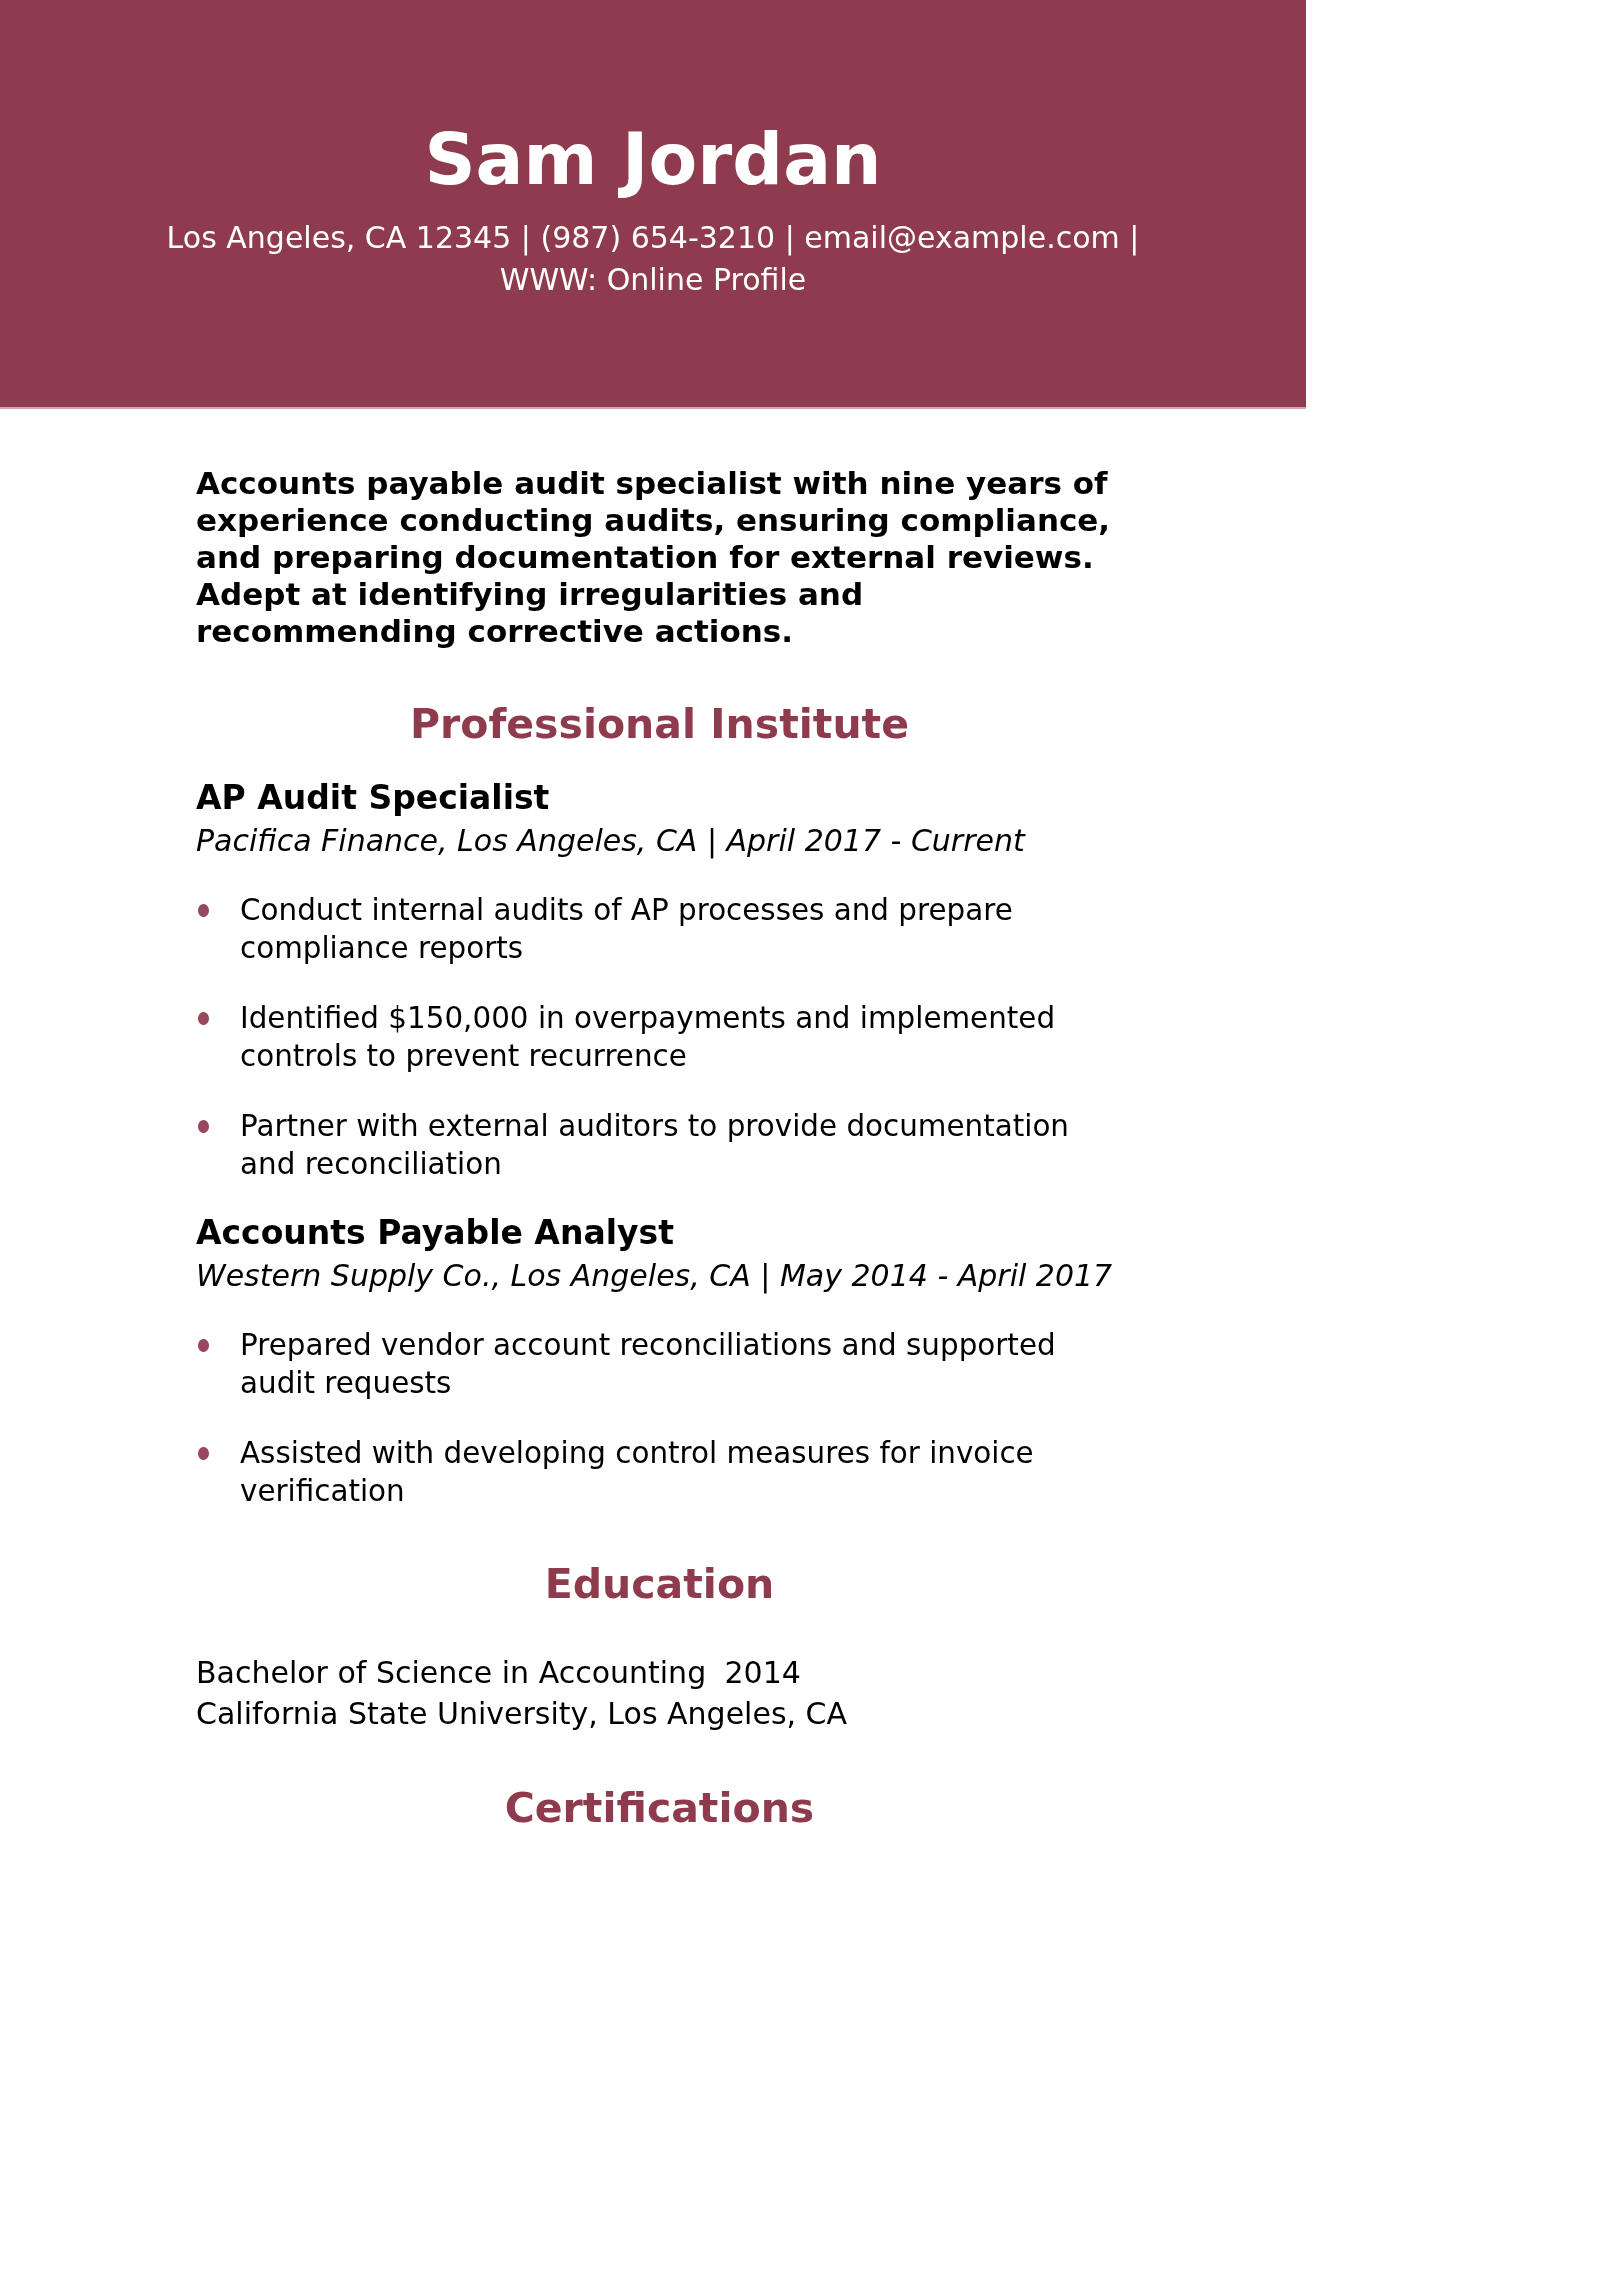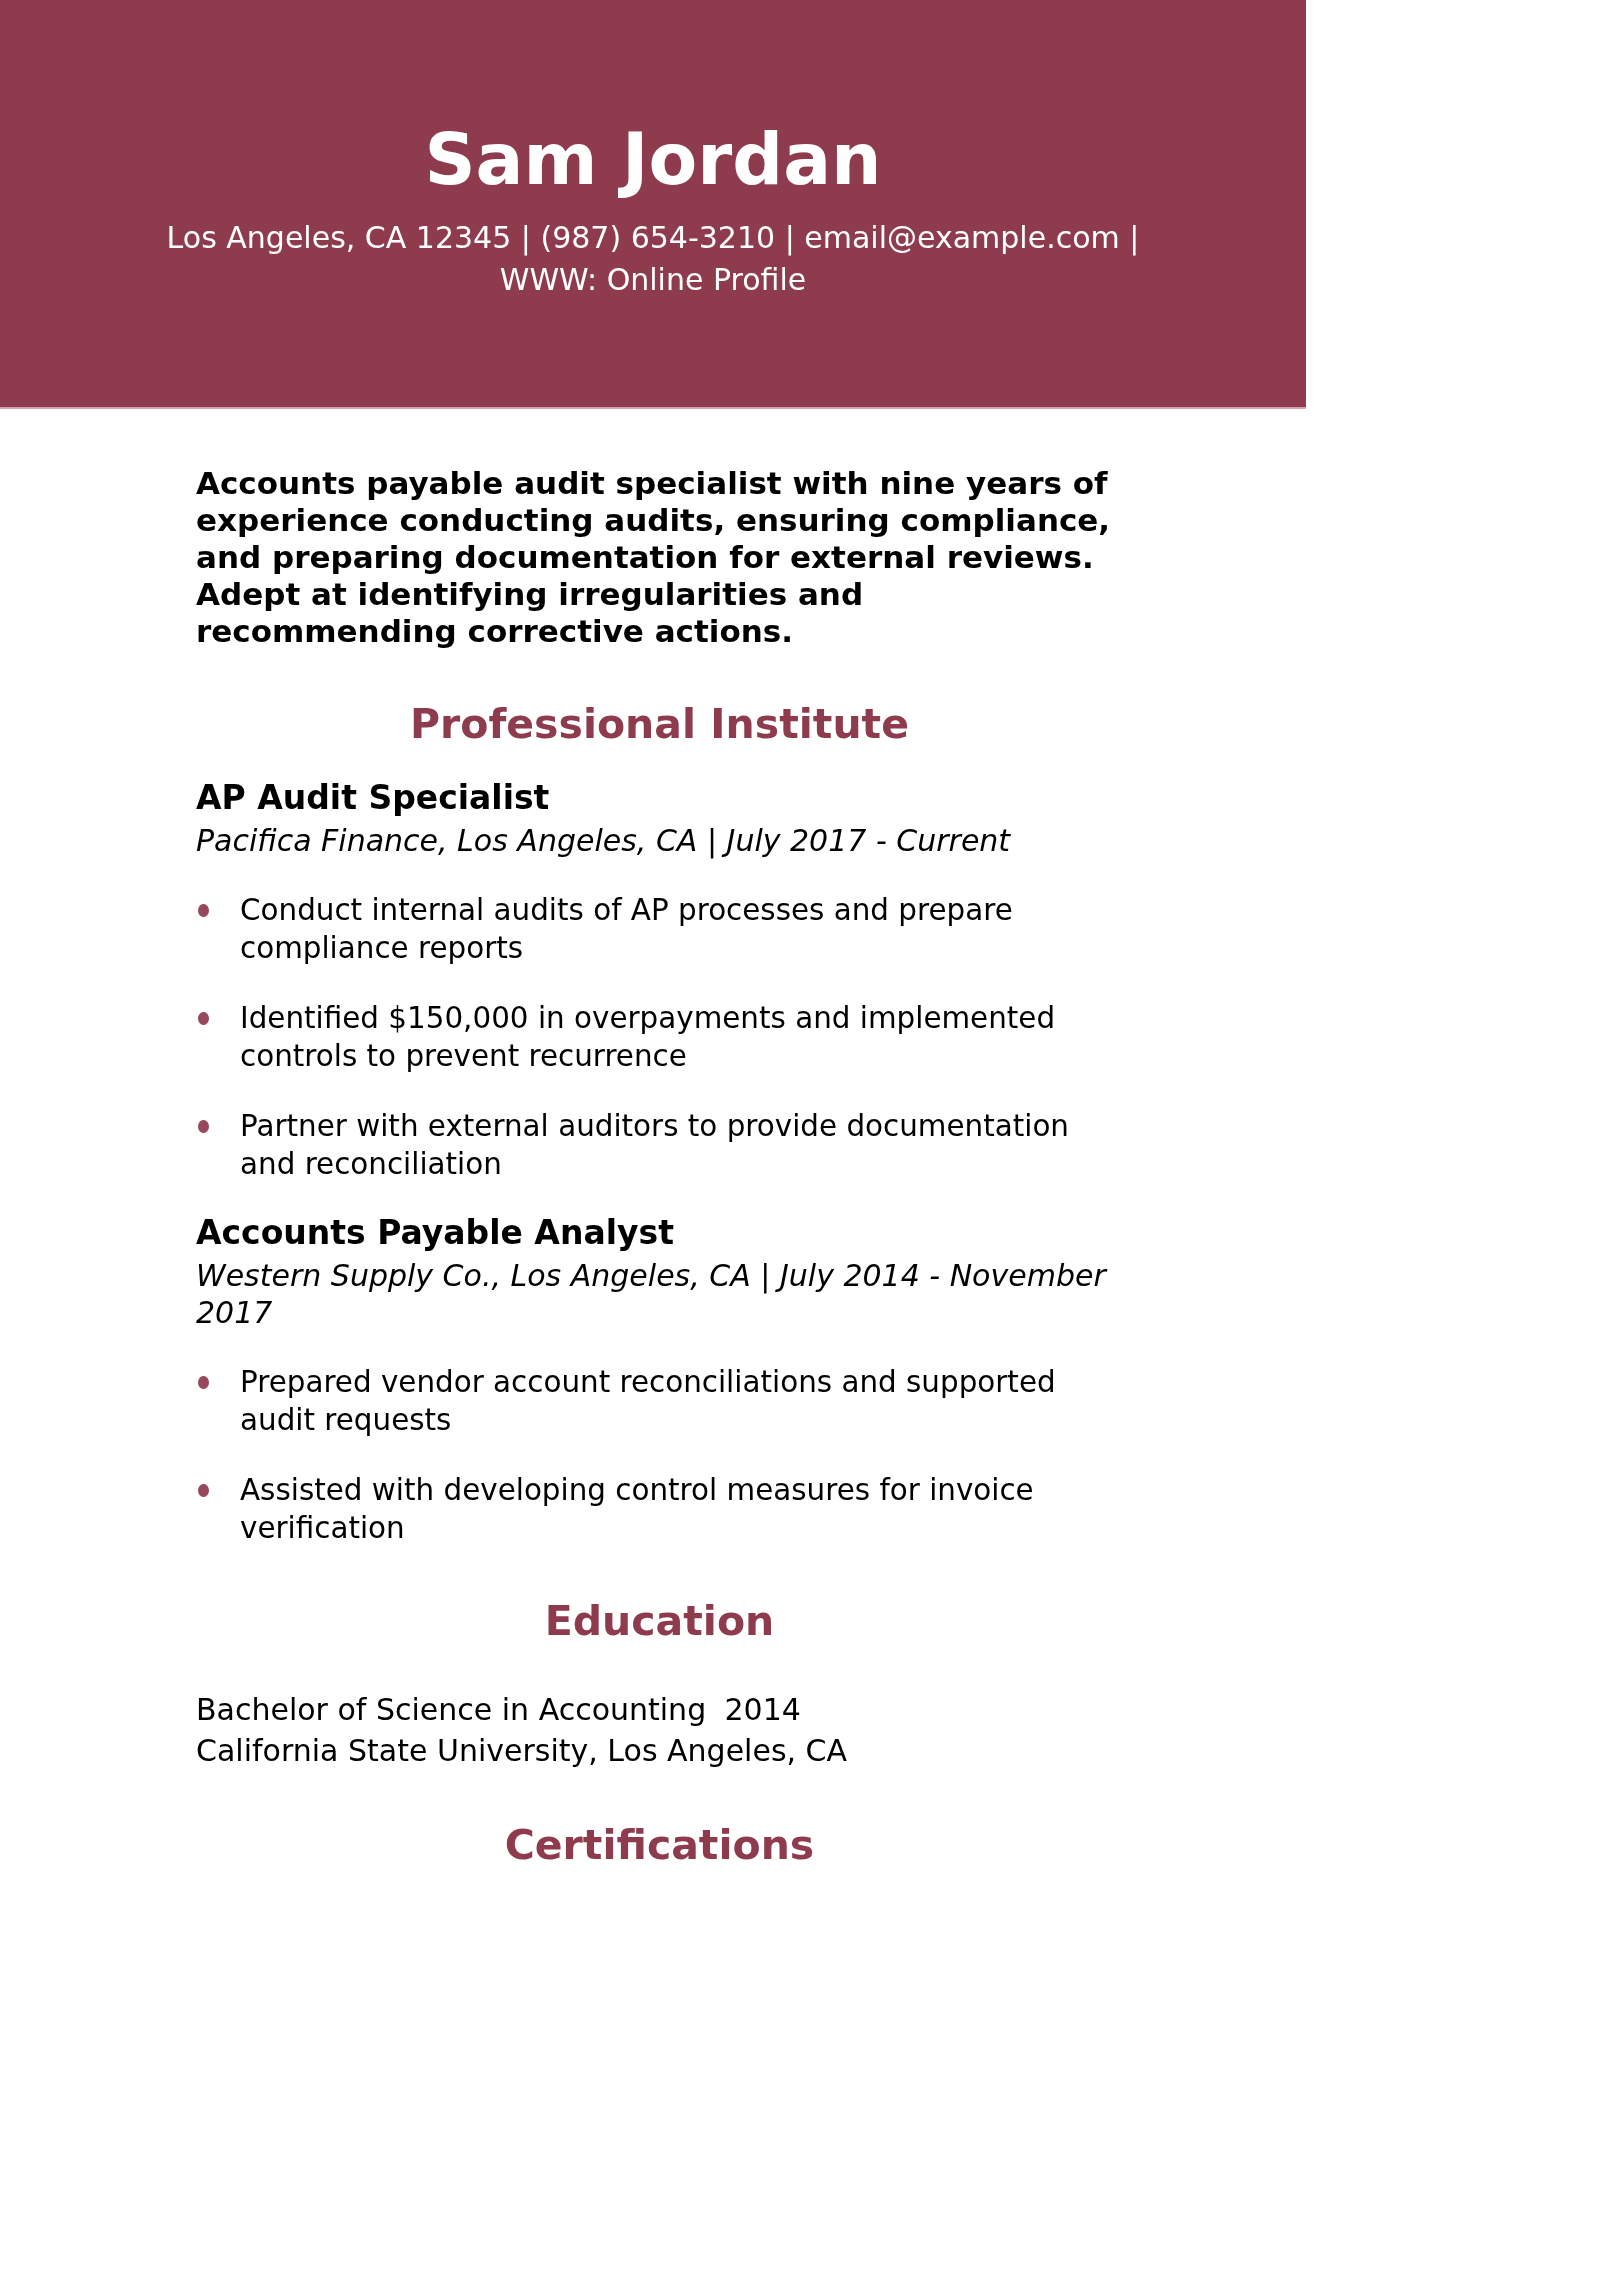--- a/index.html
+++ b/index.html
@@ -118,40 +118,40 @@
   </div>
 
   <div class="content">
 
     <div class="summary">Accounts payable audit specialist with nine years of experience conducting audits, ensuring compliance, and preparing documentation for external reviews. Adept at identifying irregularities and recommending corrective actions.</div>
 
     <div class="section-title">Professional Institute</div>
 
     <div class="job">
       <div class="job-title">AP Audit Specialist</div>
-      <div class="job-meta">Pacifica Finance, Los Angeles, CA | July 2017 - Current</div>
+      <div class="job-meta">Pacifica Finance, Los Angeles, CA | April 2017 - Current</div>
       <div class="bullets">
         <div class="bullet">
           <span class="dot"></span>
           <span>Conduct internal audits of AP processes and prepare compliance reports</span>
         </div>
         <div class="bullet">
           <span class="dot"></span>
           <span>Identified $150,000 in overpayments and implemented controls to prevent recurrence</span>
         </div>
         <div class="bullet">
           <span class="dot"></span>
           <span>Partner with external auditors to provide documentation and reconciliation</span>
         </div>
       </div>
     </div>
 
     <div class="job">
       <div class="job-title">Accounts Payable Analyst</div>
-      <div class="job-meta">Western Supply Co., Los Angeles, CA | July 2014 - November 2017</div>
+      <div class="job-meta">Western Supply Co., Los Angeles, CA | May 2014 - April 2017</div>
       <div class="bullets">
         <div class="bullet">
           <span class="dot"></span>
           <span>Prepared vendor account reconciliations and supported audit requests</span>
         </div>
         <div class="bullet">
           <span class="dot"></span>
           <span>Assisted with developing control measures for invoice verification</span>
         </div>
       </div>

